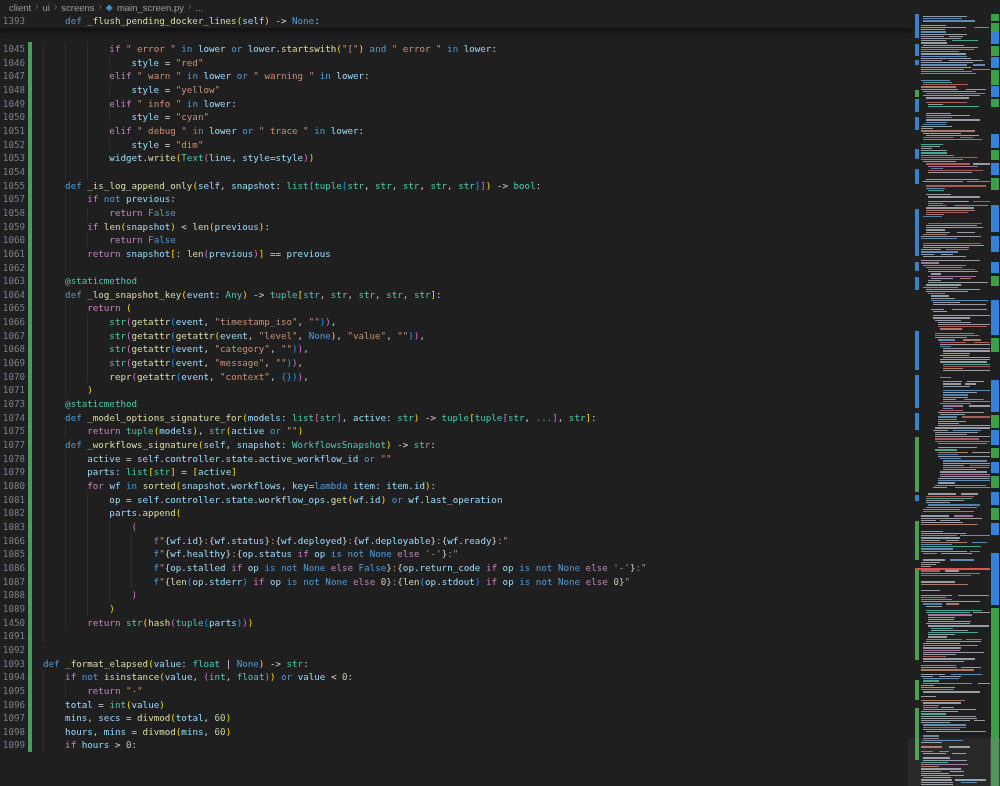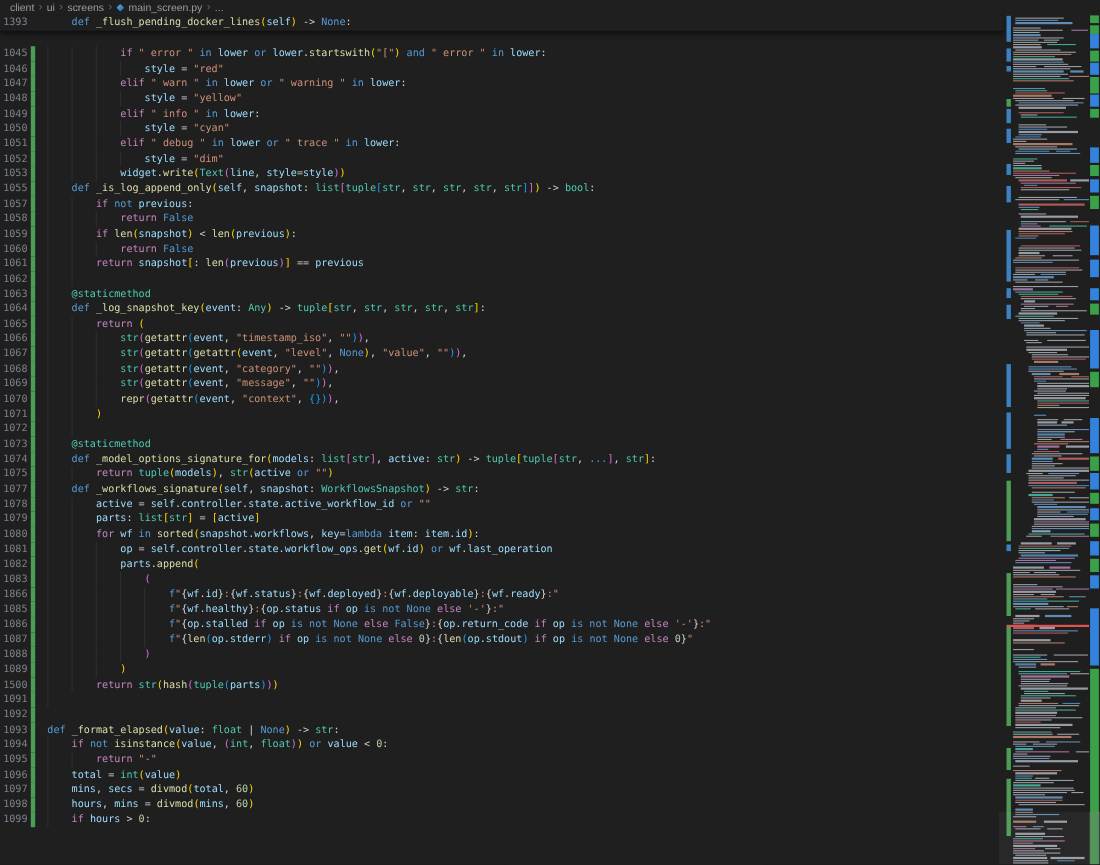--- a/index.html
+++ b/index.html
@@ -131,20 +131,28 @@
       </div>
       <div class="row">
         <span class="num">1053</span>
         <div class="gitbar"></div>
         <div class="guide" style="left: 43px;"></div>
         <div class="guide" style="left: 65.12px;"></div>
         <div class="guide" style="left: 87.24px;"></div>
         <span class="content" style="padding-left: 66.36px;"><span class="tk-v">widget</span><span class="tk-o">.</span><span class="tk-f">write</span><span class="tk-g">(</span><span class="tk-t">Text</span><span class="tk-m">(</span><span class="tk-v">line</span><span class="tk-o">, </span><span class="tk-v">style</span><span class="tk-o">=</span><span class="tk-v">style</span><span class="tk-m">)</span><span class="tk-g">)</span></span>
       </div>
       <div class="row">
+        <span class="num">1054</span>
+        <div class="gitbar"></div>
+        <div class="guide" style="left: 43px;"></div>
+        <div class="guide" style="left: 65.12px;"></div>
+        <div class="guide" style="left: 87.24px;"></div>
+        <span class="content" style="padding-left: 66.36px;"></span>
+      </div>
+      <div class="row">
         <span class="num">1055</span>
         <div class="gitbar"></div>
         <div class="guide" style="left: 43px;"></div>
         <span class="content" style="padding-left: 22.12px;"><span class="tk-k">def</span><span class="tk-o"> </span><span class="tk-f">_is_log_append_only</span><span class="tk-g">(</span><span class="tk-v">self</span><span class="tk-o">, </span><span class="tk-v">snapshot</span><span class="tk-o">: </span><span class="tk-t">list</span><span class="tk-m">[</span><span class="tk-t">tuple</span><span class="tk-u">[</span><span class="tk-t">str</span><span class="tk-o">, </span><span class="tk-t">str</span><span class="tk-o">, </span><span class="tk-t">str</span><span class="tk-o">, </span><span class="tk-t">str</span><span class="tk-o">, </span><span class="tk-t">str</span><span class="tk-u">]</span><span class="tk-m">]</span><span class="tk-g">)</span><span class="tk-o"> -&gt; </span><span class="tk-t">bool</span><span class="tk-o">:</span></span>
       </div>
       <div class="row">
         <span class="num">1057</span>
         <div class="gitbar"></div>
         <div class="guide" style="left: 43px;"></div>
         <div class="guide" style="left: 65.12px;"></div>
@@ -245,27 +253,20 @@
         <div class="guide" style="left: 65.12px;"></div>
         <div class="guide" style="left: 87.24px;"></div>
         <span class="content" style="padding-left: 66.36px;"><span class="tk-f">repr</span><span class="tk-m">(</span><span class="tk-f">getattr</span><span class="tk-u">(</span><span class="tk-v">event</span><span class="tk-o">, </span><span class="tk-s">"context"</span><span class="tk-o">, </span><span class="tk-u">{}</span><span class="tk-u">)</span><span class="tk-m">)</span><span class="tk-o">,</span></span>
       </div>
       <div class="row">
         <span class="num">1071</span>
         <div class="gitbar"></div>
         <div class="guide" style="left: 43px;"></div>
         <div class="guide" style="left: 65.12px;"></div>
         <span class="content" style="padding-left: 44.24px;"><span class="tk-g">)</span></span>
-      </div>
-      <div class="row">
-        <span class="num">1072</span>
-        <div class="gitbar"></div>
-        <div class="guide" style="left: 43px;"></div>
-        <div class="guide" style="left: 65.12px;"></div>
-        <span class="content" style="padding-left: 44.24px;"></span>
       </div>
       <div class="row">
         <span class="num">1073</span>
         <div class="gitbar"></div>
         <div class="guide" style="left: 43px;"></div>
         <span class="content" style="padding-left: 22.12px;"><span class="tk-t">@staticmethod</span></span>
       </div>
       <div class="row">
         <span class="num">1074</span>
         <div class="gitbar"></div>
@@ -382,21 +383,21 @@
       </div>
       <div class="row">
         <span class="num">1089</span>
         <div class="gitbar"></div>
         <div class="guide" style="left: 43px;"></div>
         <div class="guide" style="left: 65.12px;"></div>
         <div class="guide" style="left: 87.24px;"></div>
         <span class="content" style="padding-left: 66.36px;"><span class="tk-g">)</span></span>
       </div>
       <div class="row">
-        <span class="num">1500</span>
+        <span class="num">1450</span>
         <div class="gitbar"></div>
         <div class="guide" style="left: 43px;"></div>
         <div class="guide" style="left: 65.12px;"></div>
         <span class="content" style="padding-left: 44.24px;"><span class="tk-c">return</span><span class="tk-o"> </span><span class="tk-t">str</span><span class="tk-g">(</span><span class="tk-f">hash</span><span class="tk-m">(</span><span class="tk-t">tuple</span><span class="tk-u">(</span><span class="tk-v">parts</span><span class="tk-u">)</span><span class="tk-m">)</span><span class="tk-g">)</span></span>
       </div>
       <div class="row">
         <span class="num">1091</span>
         <div class="gitbar"></div>
         <div class="guide" style="left: 43px;"></div>
         <span class="content" style="padding-left: 22.12px;"></span>

